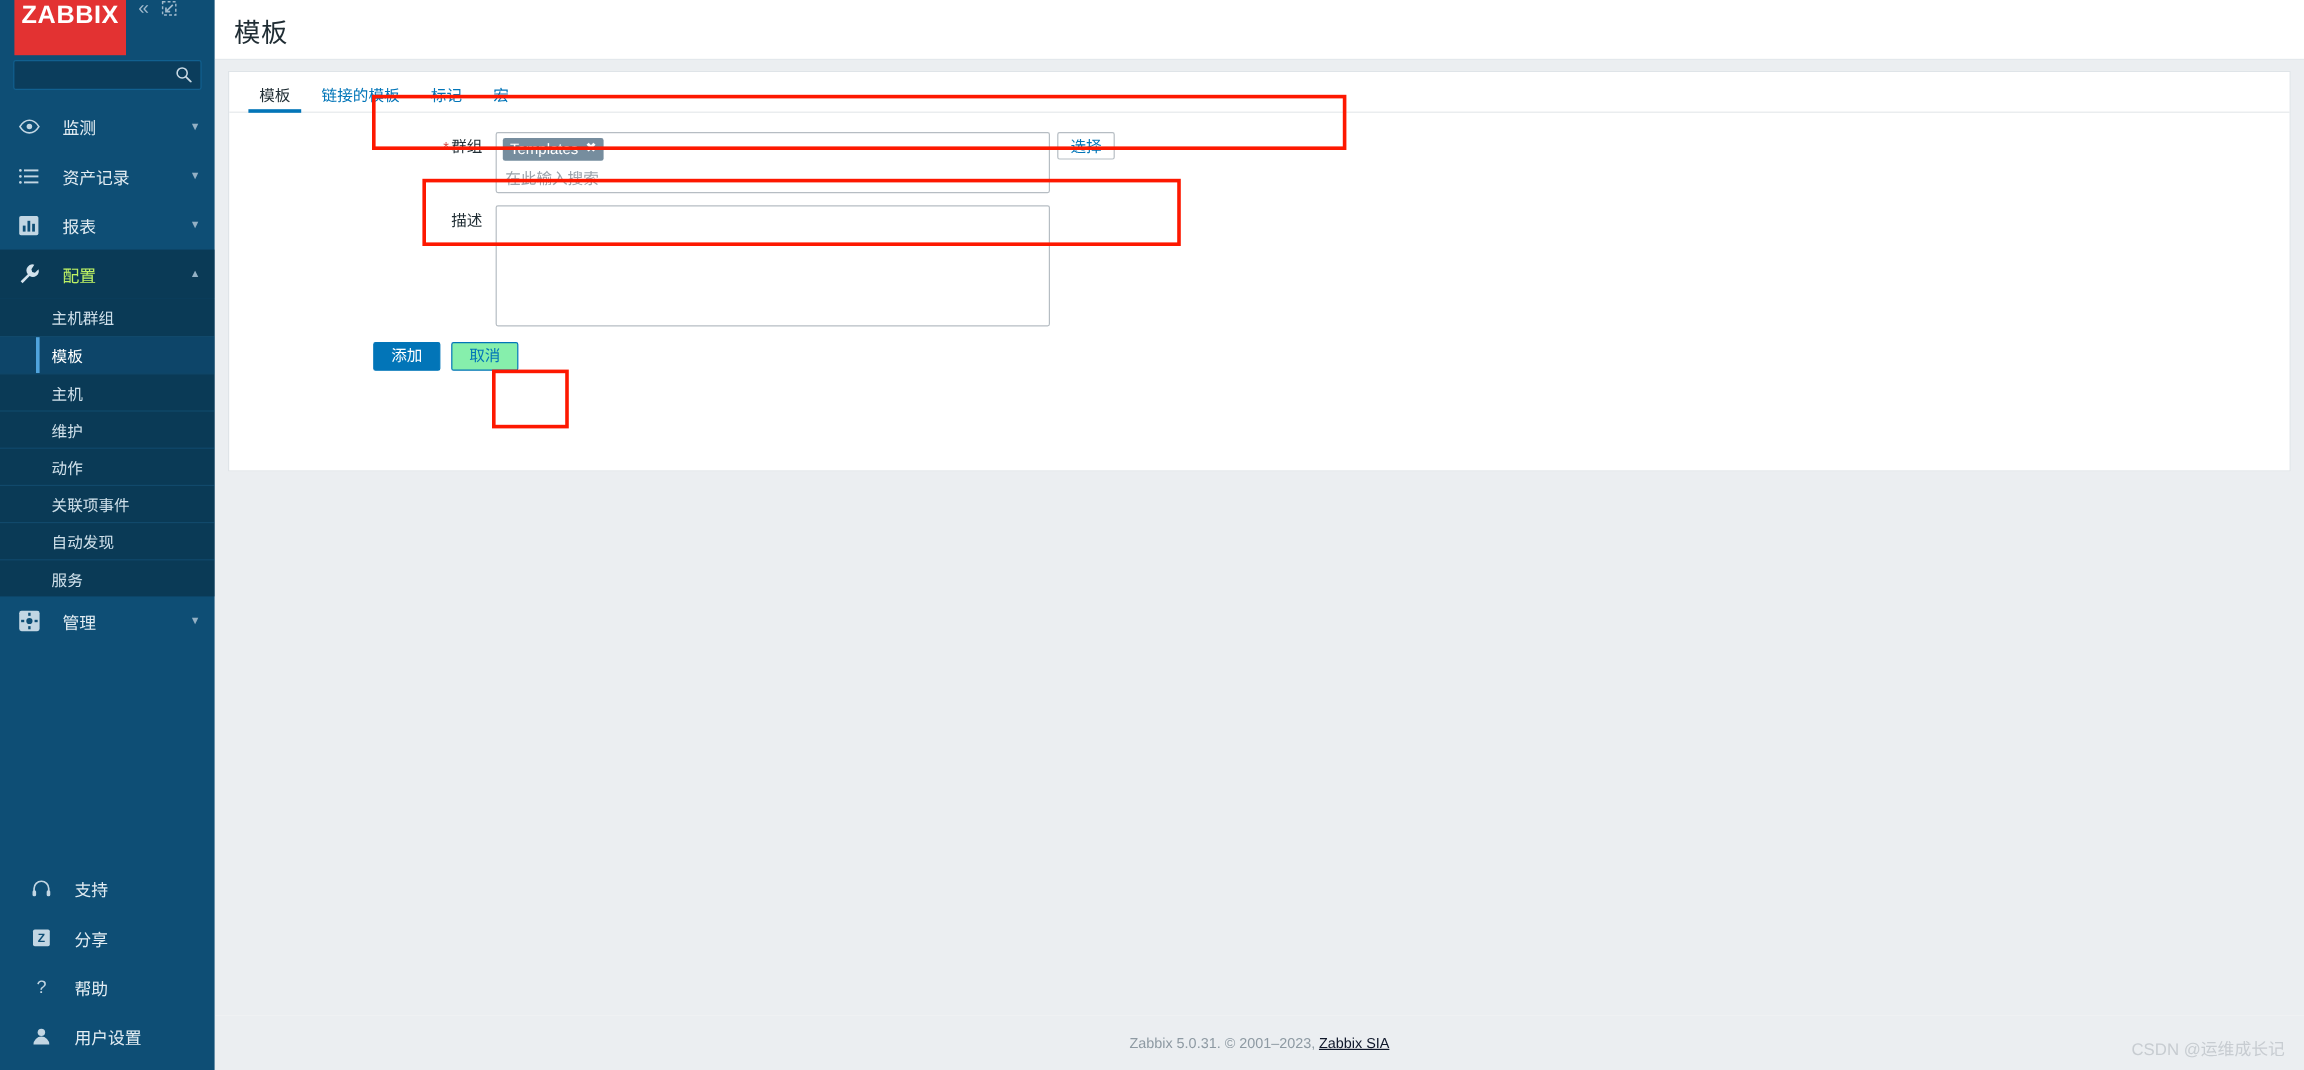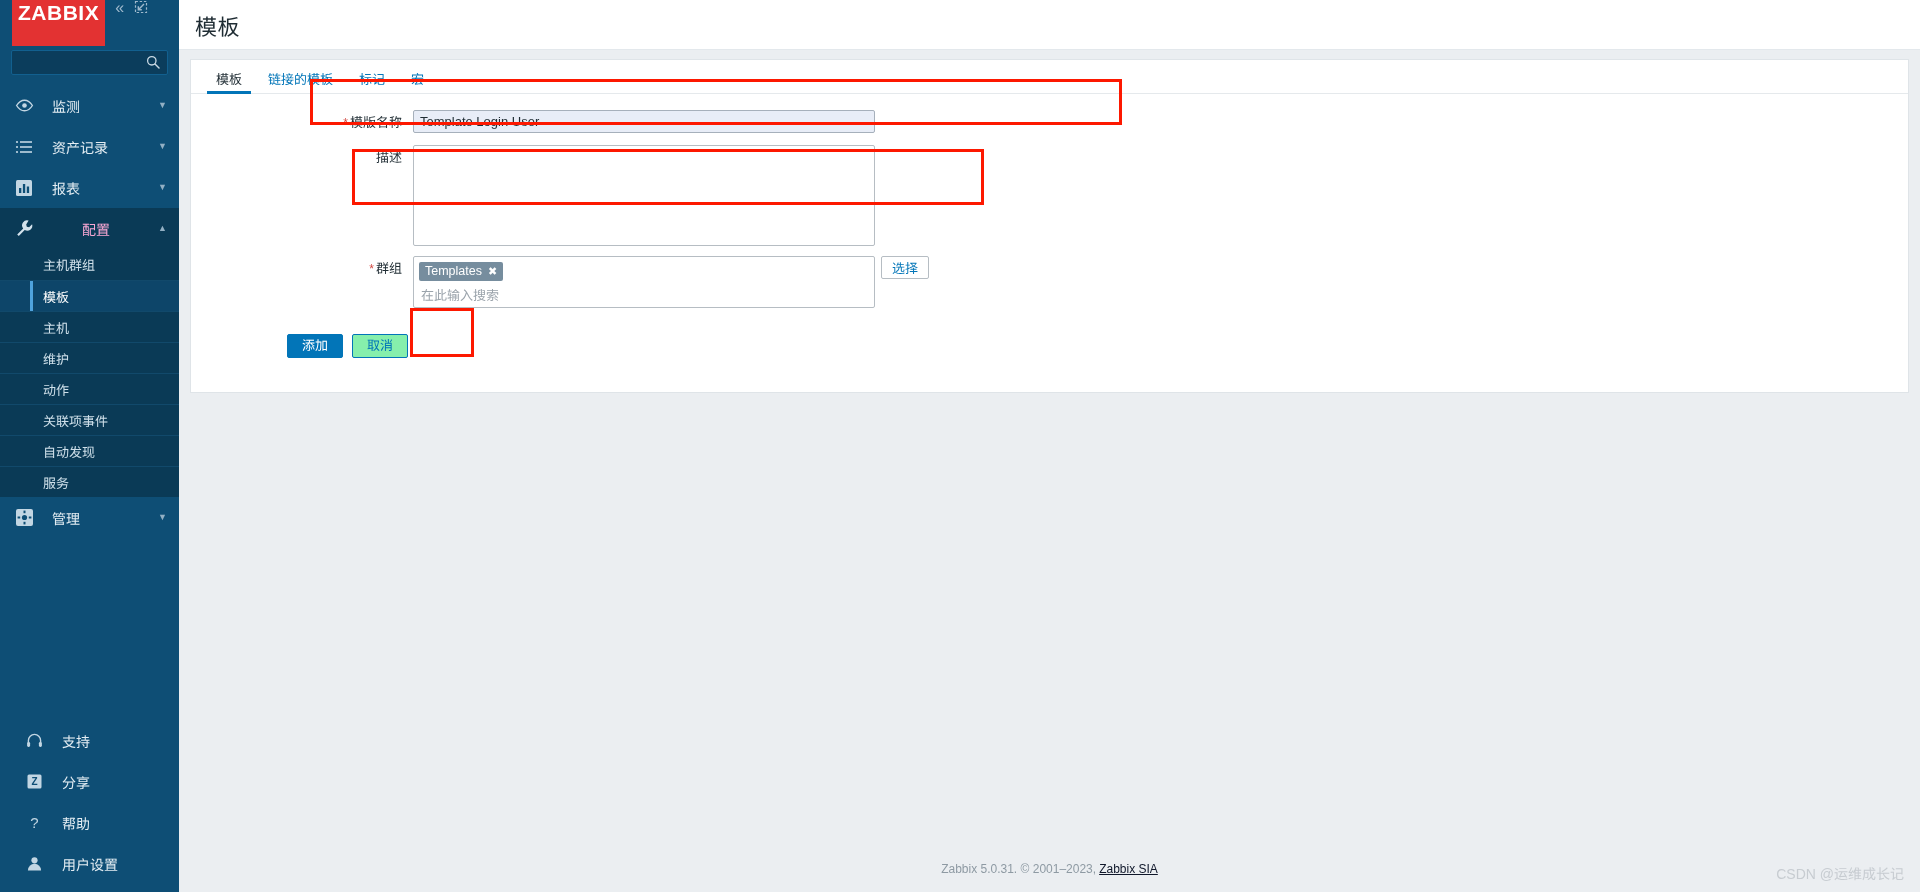--- a/index.html
+++ b/index.html
@@ -103,21 +103,21 @@
   }
   .nav-item .nav-label { flex: 1; }
   .nav-item .chev {
     font-size: 9px;
     color: #93b0c4;
     transform: translateY(-1px);
   }
   .nav-item.open {
     background: #0a3a56;
   }
-  .nav-item.open .nav-label { color: #f9a8d4; text-align: center; }
+  .nav-item.open .nav-label { color: #bef264; }
 
   .submenu { background: #0a3a56; }
   .sub-item {
     height: 31px;
     display: flex;
     align-items: center;
     padding-left: 43px;
     font-size: 13px;
     color: #cfe0ea;
     cursor: pointer;
@@ -295,22 +295,22 @@
     outline: none;
     font-size: 13px;
     padding: 4px 6px;
     color: #1f2c33;
     font-family: "Liberation Sans", sans-serif;
   }
 
   .actions {
     display: flex;
     gap: 9px;
-    padding-left: 96px;
-    margin-top: 26px;
+    padding-left: 120px;
+    margin-top: 13px;
     align-items: center;
   }
   .btn {
     height: 24px;
     padding: 0 14px;
     font-size: 13px;
     border-radius: 2px;
     cursor: pointer;
     line-height: 22px;
     font-family: "Liberation Sans", sans-serif;
@@ -543,49 +543,43 @@
         <div class="tab">
           <span>标记</span>
         </div>
         <div class="tab">
           <span>宏</span>
         </div>
       </div>
 
       <form class="form">
 
-        <div class="form-row">
-          <div class="form-label">
-            <span class="req">*</span><span>模版名称</span>
-          </div>
-          <input class="inp focused" type="text" value="Template Login User" style="">
-        </div>
-
-
-        <div class="form-row">
-          <div class="form-label">
-            <span>描述</span>
-          </div>
-          <textarea class="ta" style=""></textarea>
-        </div>
+
 
         <div class="form-row">
           <div class="form-label">
             <span class="req">*</span><span>群组</span>
           </div>
           <div class="multiselect">
             <span class="chip">
               <span>Templates</span>
               <span class="chip-x">✖</span>
             </span>
             <div class="ms-placeholder">在此输入搜索</div>
           </div>
           <button class="btn-select" type="button">选择</button>
         </div>
 
+        <div class="form-row">
+          <div class="form-label">
+            <span>描述</span>
+          </div>
+          <textarea class="ta" style=""></textarea>
+        </div>
+
         <div class="actions">
           <button class="btn btn-primary" type="button">添加</button>
           <button class="btn btn-link" type="button">取消</button>
         </div>
 
       </form>
 
       <div class="anno" style="left:119px; top:19px; width:812px; height:46px;"></div>
       <div class="anno" style="left:161px; top:89px; width:632px; height:56px;"></div>
       <div class="anno" style="left:219px; top:248px; width:64px; height:49px;"></div>

